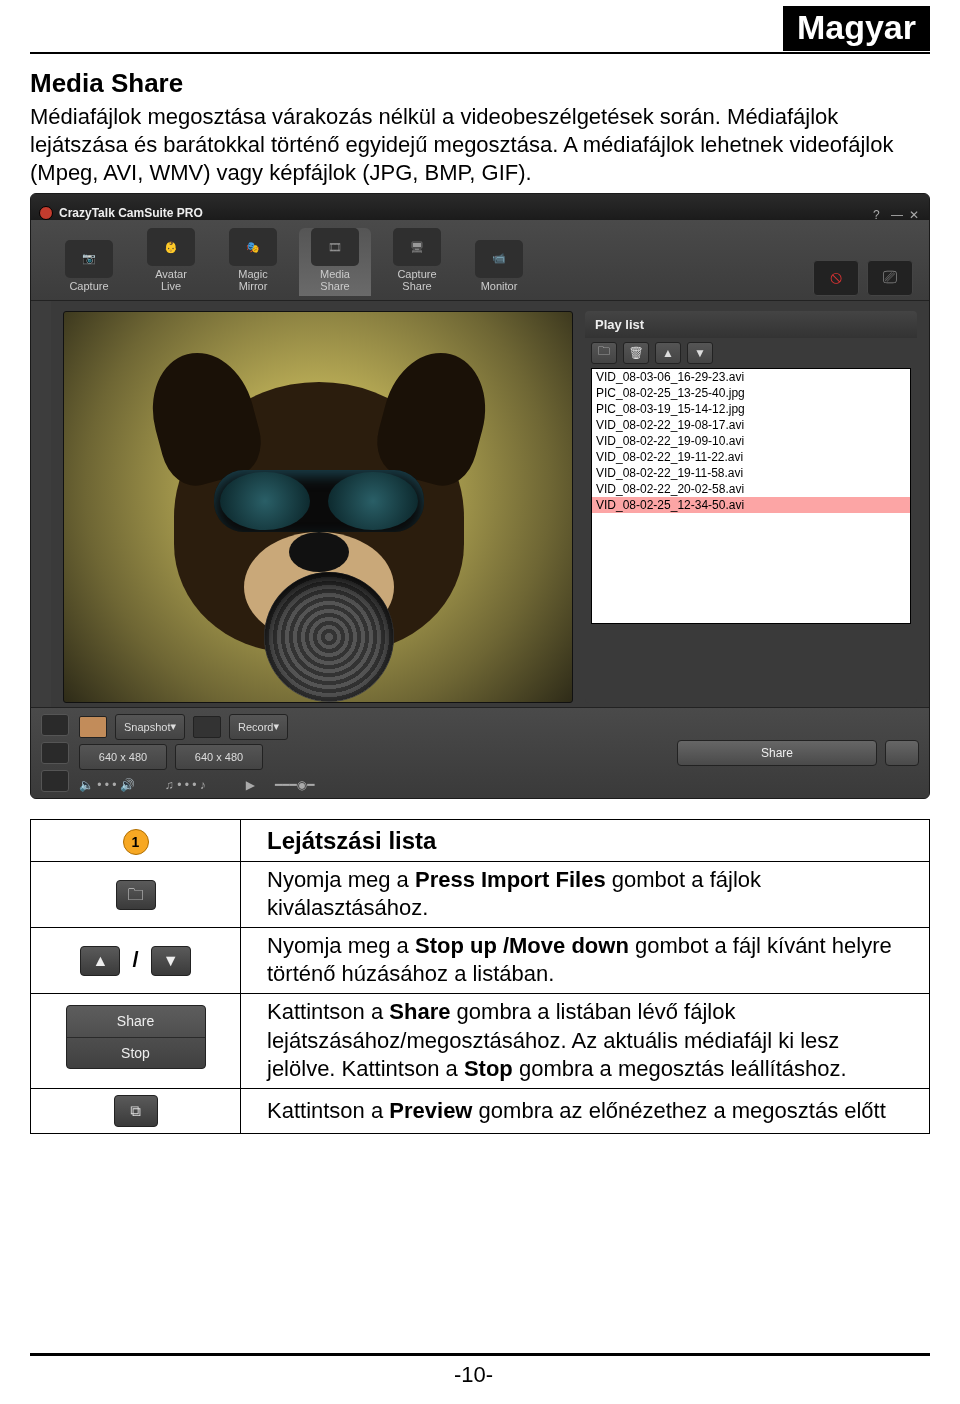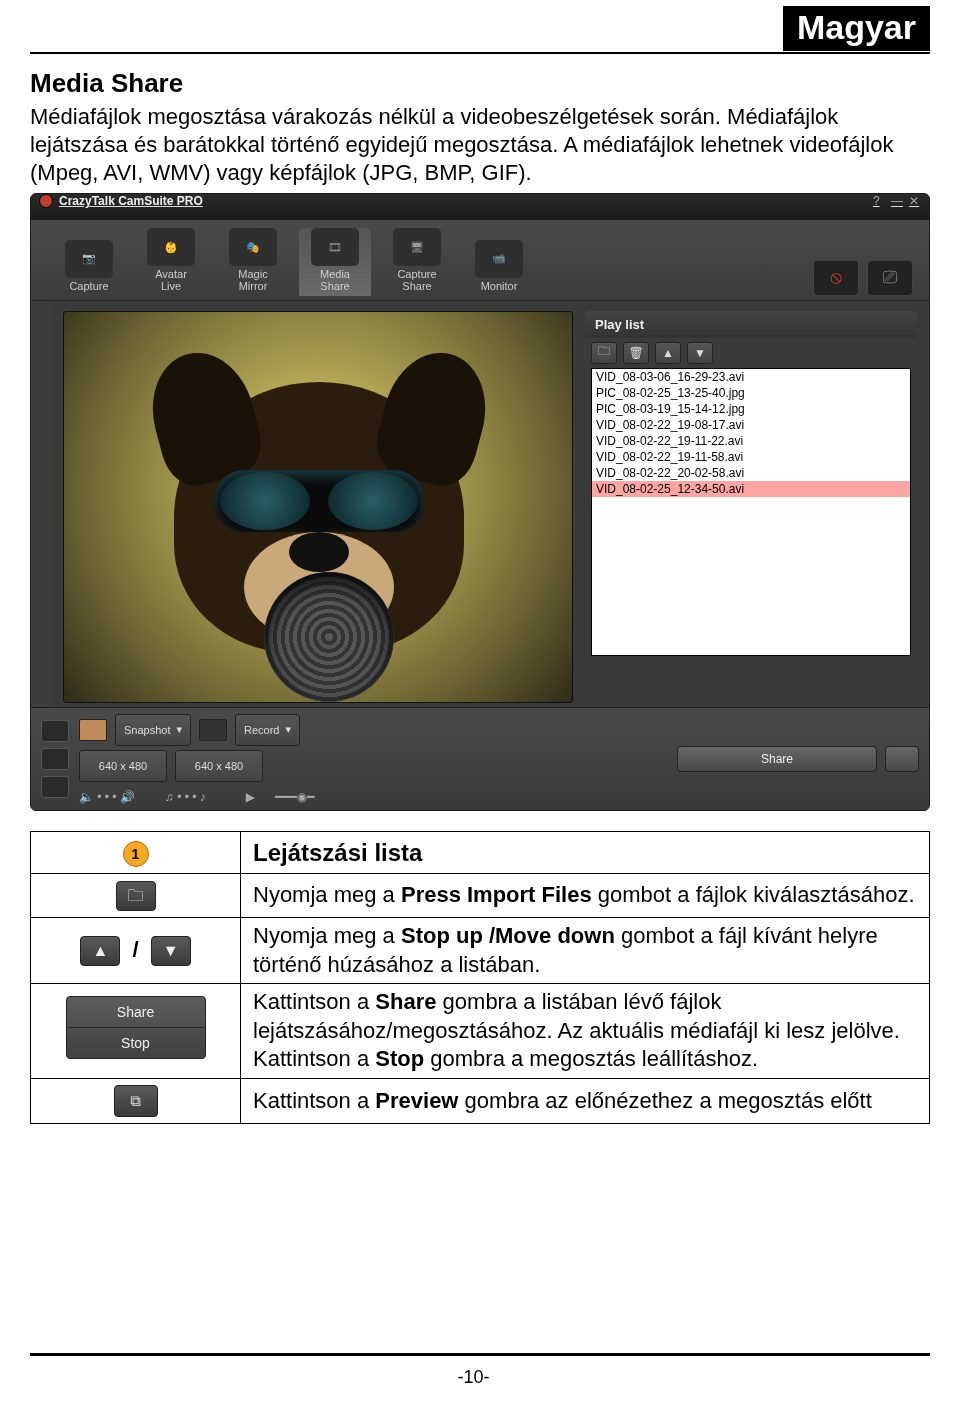--- a/index.html
+++ b/index.html
@@ -52,24 +52,23 @@
     border: 1px solid #1a1a1a;
     border-radius: 6px;
     overflow: hidden;
     color: #ddd;
     font-size: 12px;
   }
   .titlebar {
     height: 26px;
     background: linear-gradient(#2b2b2b,#1b1b1b);
     display: flex;
-    align-items: flex-start;
+    align-items: flex-end;
     gap: 6px;
     padding: 0 8px;
-    text-decoration: underline;
   }
   .tb-bubble { width: 14px; height: 14px; border-radius: 50%; background: #c43c2e; border:1px solid #000;}
   .tb-title { color: #eee; font-weight: bold; font-size: 12px; }
   .tb-spacer { flex: 1; }
   .tb-icon { width: 12px; height: 12px; color: #aaa; font-size: 12px; cursor: default; }
   .toolbar {
     background: linear-gradient(#4a4a4a,#3c3c3c);
     display: flex;
     align-items: flex-end;
     gap: 10px;
@@ -145,50 +144,50 @@
   }
   .pl-tools{
     display:flex;gap:6px;padding:4px 6px;
   }
   .pl-btn{
     width:26px;height:22px;background:linear-gradient(#555,#444);
     border:1px solid #222;border-radius:3px;color:#ddd;
     display:flex;align-items:center;justify-content:center;font-size:12px;
   }
   .pl-list{
-    background:#fff;color:#000;height:288px;margin:0 6px 6px 6px;
+    background:#fff;color:#000;height:256px;margin:0 6px 6px 6px;
     border:1px solid #000;font-size:12px;overflow:auto;
   }
   .pl-item{padding:1px 4px;white-space:nowrap;}
   .pl-item.sel{background:#fca5a5;}
   
   .bottombar{
     background:linear-gradient(#4a4a4a,#3a3a3a);
     border-top:1px solid #222;
     display:flex;align-items:center;gap:10px;padding:6px 10px;
   }
   .bb-left{display:flex;flex-direction:column;gap:6px;}
   .bb-sq{width:28px;height:22px;background:#2a2a2a;border:1px solid #555;border-radius:3px;}
   .bb-group{display:flex;gap:8px;align-items:center;}
-  .bb-box{background:linear-gradient(#555,#444);border:1px solid #222;border-radius:3px;color:#ddd;font-size:11px;display:flex;align-items:center;gap:6px;padding:10px 8px;height:32px;}
+  .bb-box{background:linear-gradient(#555,#444);border:1px solid #222;border-radius:3px;color:#ddd;font-size:11px;display:flex;align-items:center;padding:10px 8px;height:26px;}
   .bb-col{display:flex;flex-direction:column;gap:4px;}
   .bb-thumb{width:28px;height:22px;background:#c28c5a;border:1px solid #222;border-radius:2px;}
   .bb-spacer{flex:1;}
   .share-btn{width:200px;height:26px;background:linear-gradient(#666,#4a4a4a);border:1px solid #222;border-radius:4px;color:#eee;font-size:12px;display:flex;align-items:center;justify-content:center;}
   .share-aux{width:34px;height:26px;background:linear-gradient(#666,#4a4a4a);border:1px solid #222;border-radius:4px;}
   .icon-row{display:flex;gap:10px;margin-top:4px;align-items:center;}
 
   
   .desc-table {
     width: 100%;
     border-collapse: collapse;
   }
   .desc-table td {
     border: 1px solid #000;
-    padding: 4px 12px;
+    padding: 4px 26px;
     vertical-align: middle;
     font-size: 22px;
     line-height: 1.3;
   }
   .desc-table td.iconcell {
     width: 210px;
     text-align: center;
     padding: 6px 4px;
   }
   .bold { font-weight: bold; }
@@ -213,21 +212,21 @@
   .prev-icon{
     display:inline-flex;align-items:center;justify-content:center;
     width:44px;height:32px;border-radius:4px;background:linear-gradient(#5a5a5a,#3a3a3a);border:1px solid #222;font-size:15px;color:#ddd;
   }
 
   
   .foot-rule{
     position:absolute;left:30px;right:30px;bottom:48px;height:3px;background:#000;
   }
   .page-num{
-    position:absolute;left:0;right:13px;bottom:16px;text-align:center;font-size:18px;
+    position:absolute;left:0;right:13px;bottom:16px;text-align:center;font-size:22px;
   }
 </style>
 </head>
 <body>
 
 <div class="lang-banner">Magyar</div>
 <div class="top-rule"></div>
 
 <div class="content">
   <div class="section-title">Media Share</div>
@@ -275,20 +274,21 @@
           <div class="pl-btn">🗀</div>
           <div class="pl-btn">🗑</div>
           <div class="pl-btn">▲</div>
           <div class="pl-btn">▼</div>
         </div>
         <div class="pl-list" id="pl-list">
             <div class="pl-item">VID_08-03-06_16-29-23.avi</div>
             <div class="pl-item">PIC_08-02-25_13-25-40.jpg</div>
             <div class="pl-item">PIC_08-03-19_15-14-12.jpg</div>
             <div class="pl-item">VID_08-02-22_19-08-17.avi</div>
+            <div class="pl-item">VID_08-02-22_19-09-10.avi</div>
             <div class="pl-item">VID_08-02-22_19-11-22.avi</div>
             <div class="pl-item">VID_08-02-22_19-11-58.avi</div>
             <div class="pl-item">VID_08-02-22_20-02-58.avi</div>
             <div class="pl-item sel">VID_08-02-25_12-34-50.avi</div>
           </div>
       </div>
     </div>
     <div class="bottombar">
       <div class="bb-left">
         <div class="bb-sq"></div>

